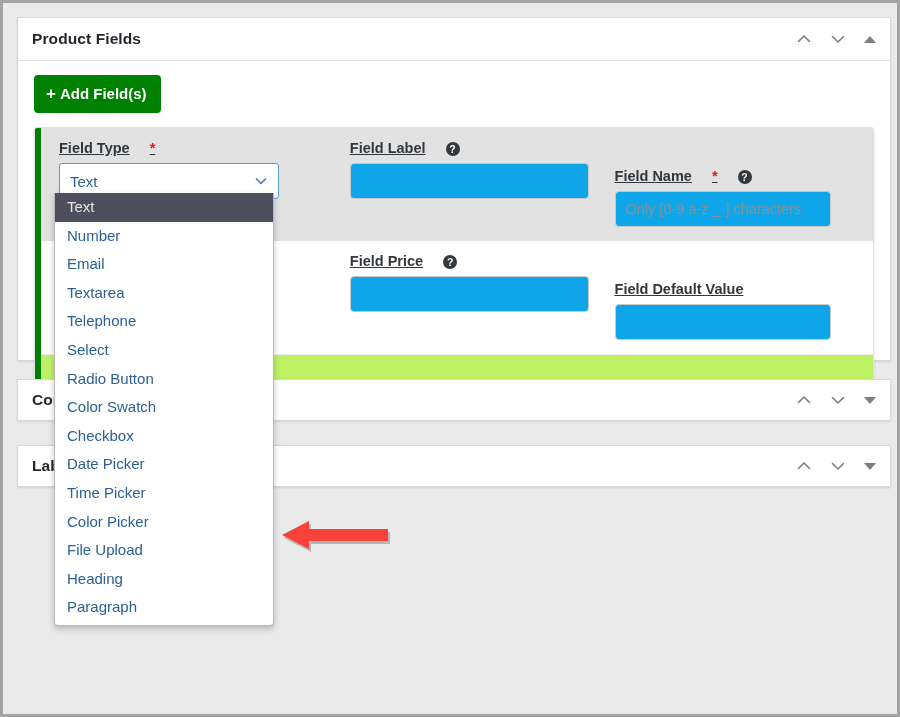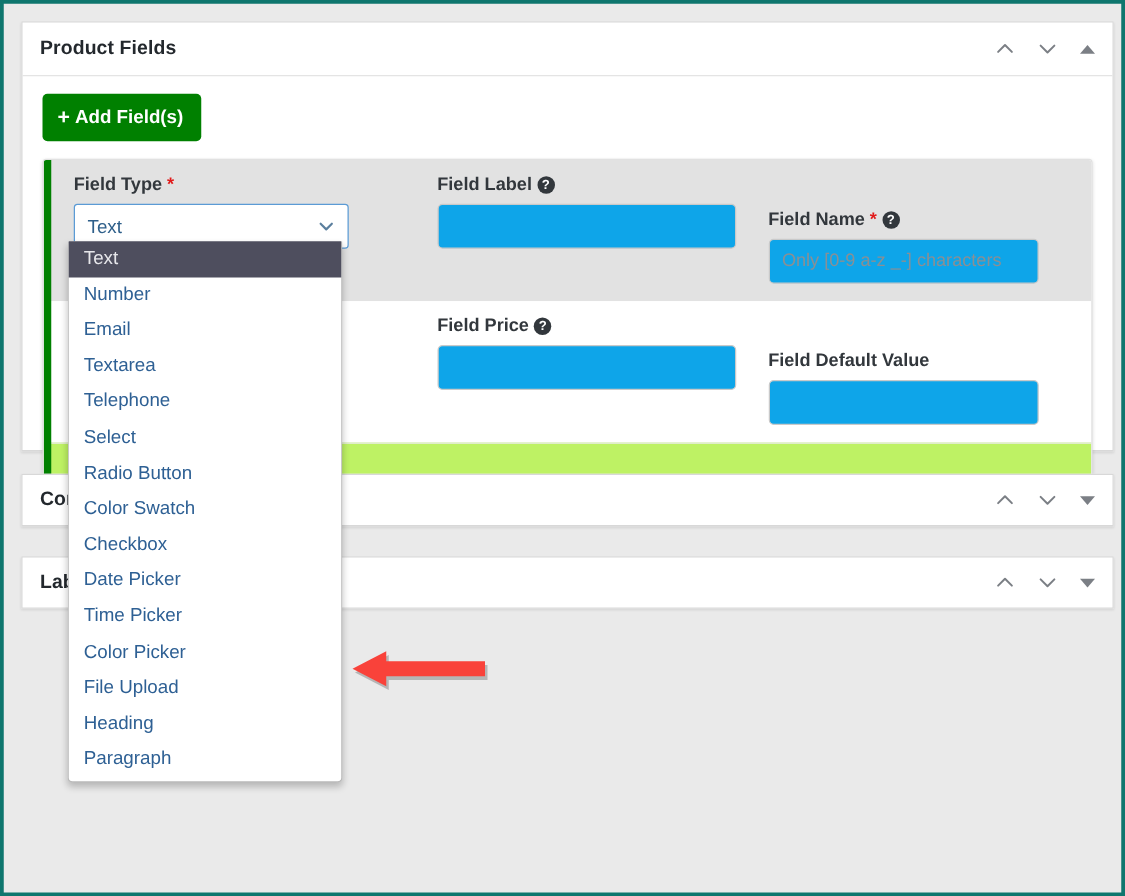--- a/index.html
+++ b/index.html
@@ -9,21 +9,21 @@
     background: #ffffff;
     font-family: "Liberation Sans", sans-serif;
     overflow: hidden;
   }
 
   
   .screen {
     position: relative;
     width: 900px; height: 717px;
     background: #eaeaea;
-    border: 3px solid #0f766e;
+    border: 3px solid #a3a3a3;
     overflow: hidden;
   }
 
   
   .panel {
     position: absolute;
     background: #ffffff;
     border: 1px solid #d8d8d8;
     box-shadow: 0 1px 2px rgba(0,0,0,.10);
   }
@@ -109,23 +109,24 @@
   .cell.c1 { width: 300px; }
   .cell.c2 { width: 273px; }
   .cell.c3 { width: 250px; margin-top: 28px; }
 
   .flabel {
     font-size: 14.5px;
     font-weight: 700;
     color: #32373c;
     margin-bottom: 7px;
     display: flex;
-    align-items: center;
-    gap: 4px;
+    align-items: flex-end;
+    gap: 20px;
     white-space: nowrap;
+    text-decoration: underline;
   }
   .req { color: #e11b1b; font-weight: 700; }
   .help {
     display: inline-block;
     width: 14px; height: 14px;
     border-radius: 50%;
     background: #32373c;
     color: #fff;
     font-size: 10.5px;
     line-height: 14px;

